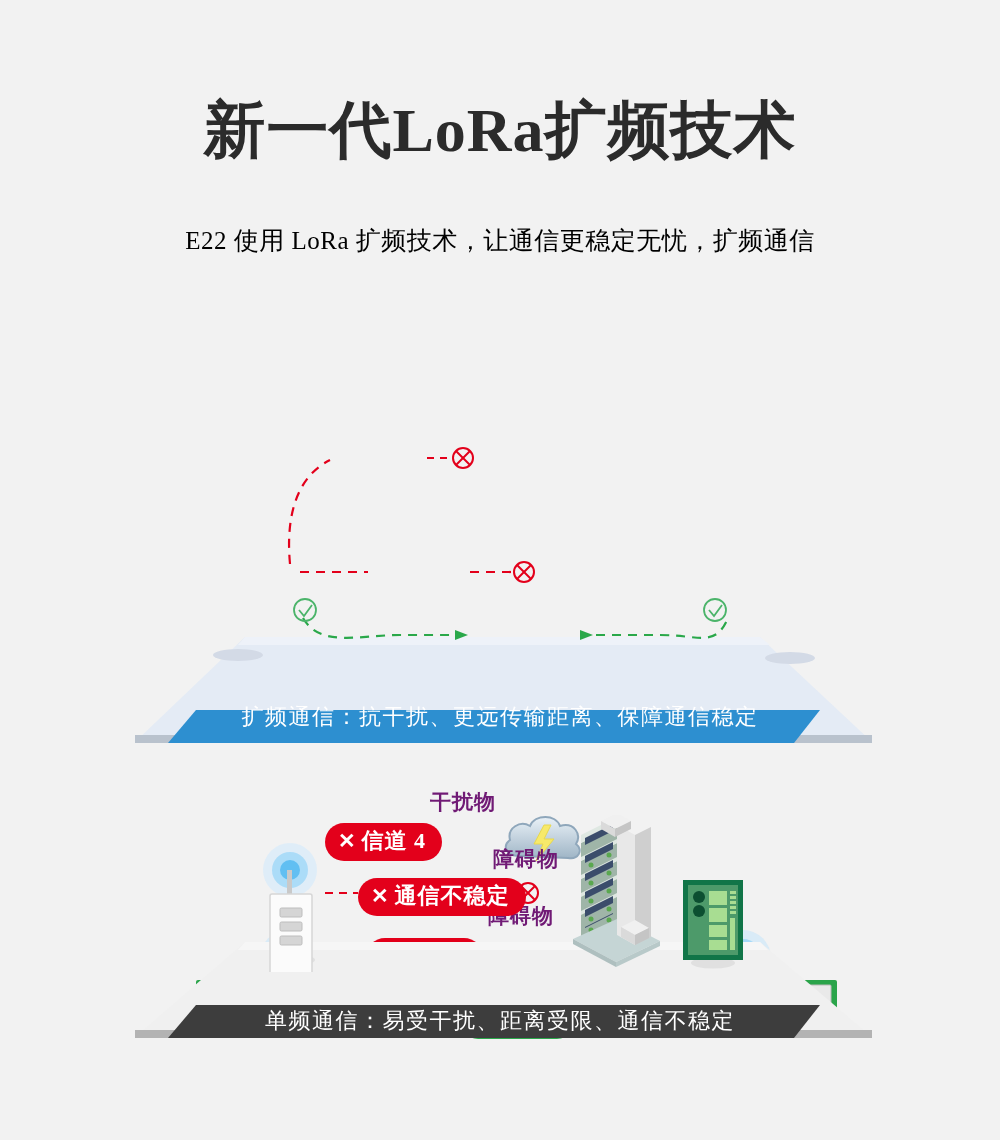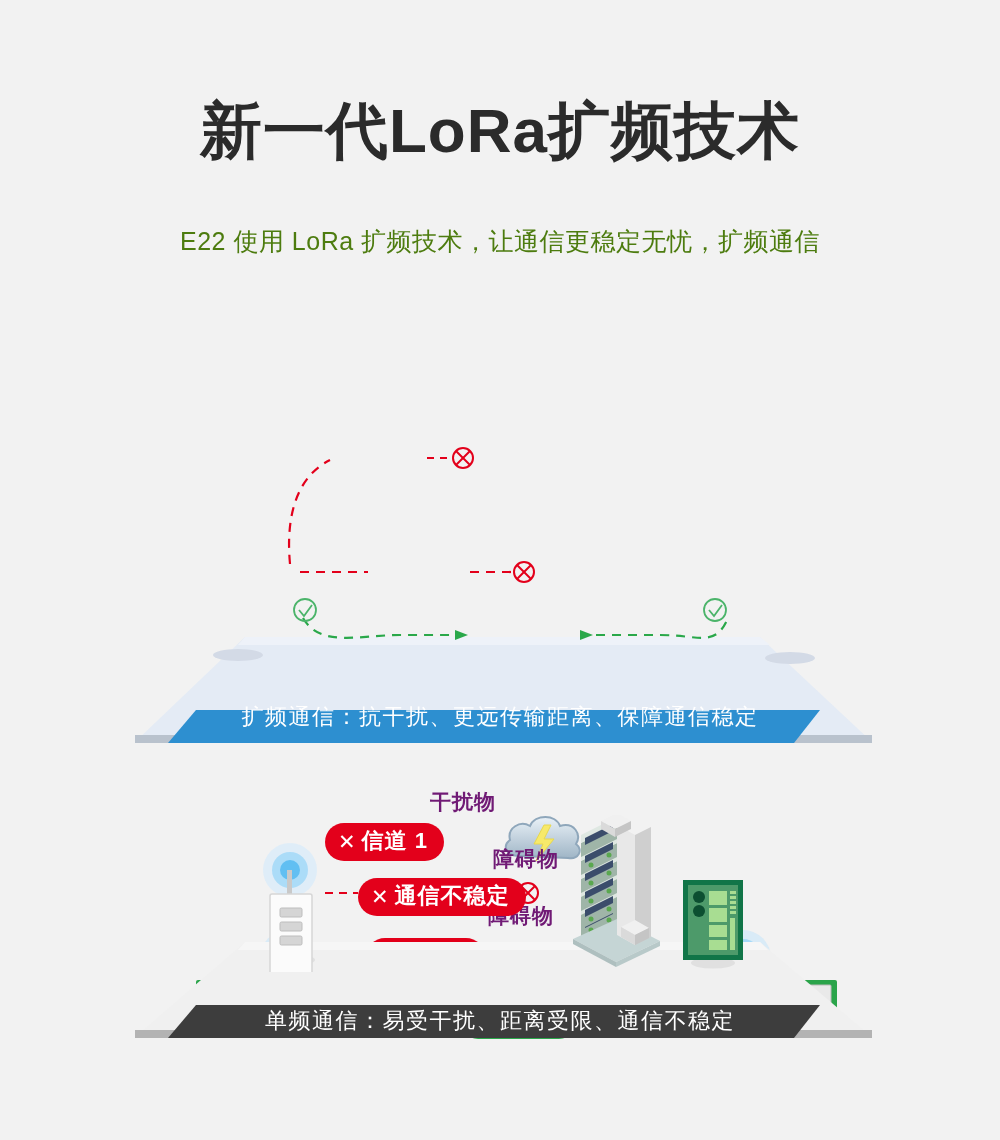--- a/index.html
+++ b/index.html
@@ -2,32 +2,32 @@
 <html><head>
 <meta charset="utf-8">
 <style>
   html,body{margin:0;padding:0;}
   body{
     width:1000px;height:1140px;
     background:#f2f2f2;
     font-family:"Liberation Sans","DejaVu Sans",sans-serif;
     overflow:hidden;position:relative;
   }
-  .page{position:relative;width:1000px;height:1140px;}
+  .page{position:relative;width:1000px;height:1140px;font-family:Liberation Serif, serif;}
 
   
   .title{
     position:absolute;left:0;top:95px;width:1000px;
     text-align:center;
     font-size:62px;font-weight:bold;color:#2b2b2b;
     letter-spacing:1px;line-height:1.15;
   }
   .subtitle{
     position:absolute;left:110px;top:222px;width:780px;
-    text-align:center;color:#4d7c0f;
+    text-align:center;color:#000000;
     font-size:25px;line-height:1.55;letter-spacing:.5px;
   }
   .subtitle .ln{display:block;}
 
   
   .scene{position:absolute;left:0;width:1000px;}
   .scene-1{top:380px;height:380px;}
   .scene-2{top:820px;height:235px;}
 
   .floor{position:absolute;left:0;top:0;width:1000px;height:100%;}
@@ -239,21 +239,21 @@
         <circle cx="46" cy="86" r="2.6" fill="#e6e6e6" stroke="#1c7a38" stroke-width="1"></circle>
       </svg>
       <div class="label-e22" style="left:48px;top:65px;width:75px;">E22</div>
     </div>
 
     <div class="redlabel" style="left:430px;top:408px;">干扰物</div>
     <div class="redlabel" style="left:488px;top:522px;">障碍物</div>
 
     <div class="badge red" style="left:325px;top:443px;">
       <span class="mk">✕</span>
-      <span>信道 1</span>
+      <span>信道 4</span>
     </div>
     <div class="badge red" style="left:366px;top:558px;">
       <span class="mk">✕</span>
       <span>信道 2</span>
     </div>
     <div class="badge green" style="left:459px;top:621px;">
       <span class="mk">✓</span>
       <span>信道 3</span>
     </div>
   </div>

